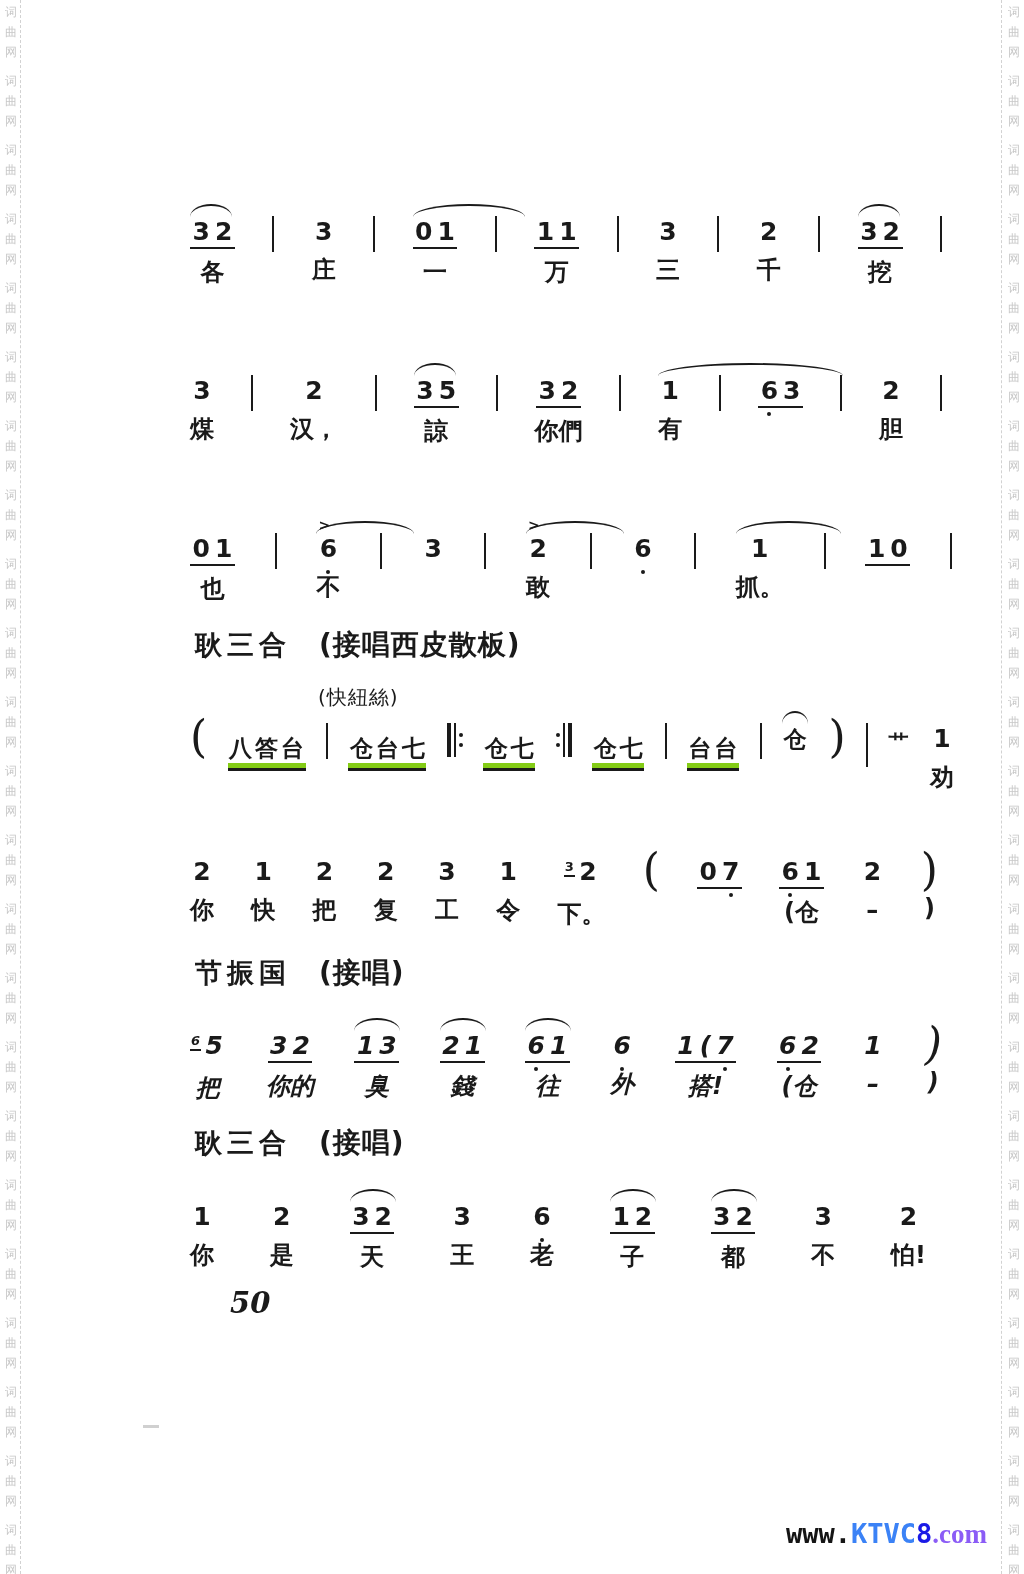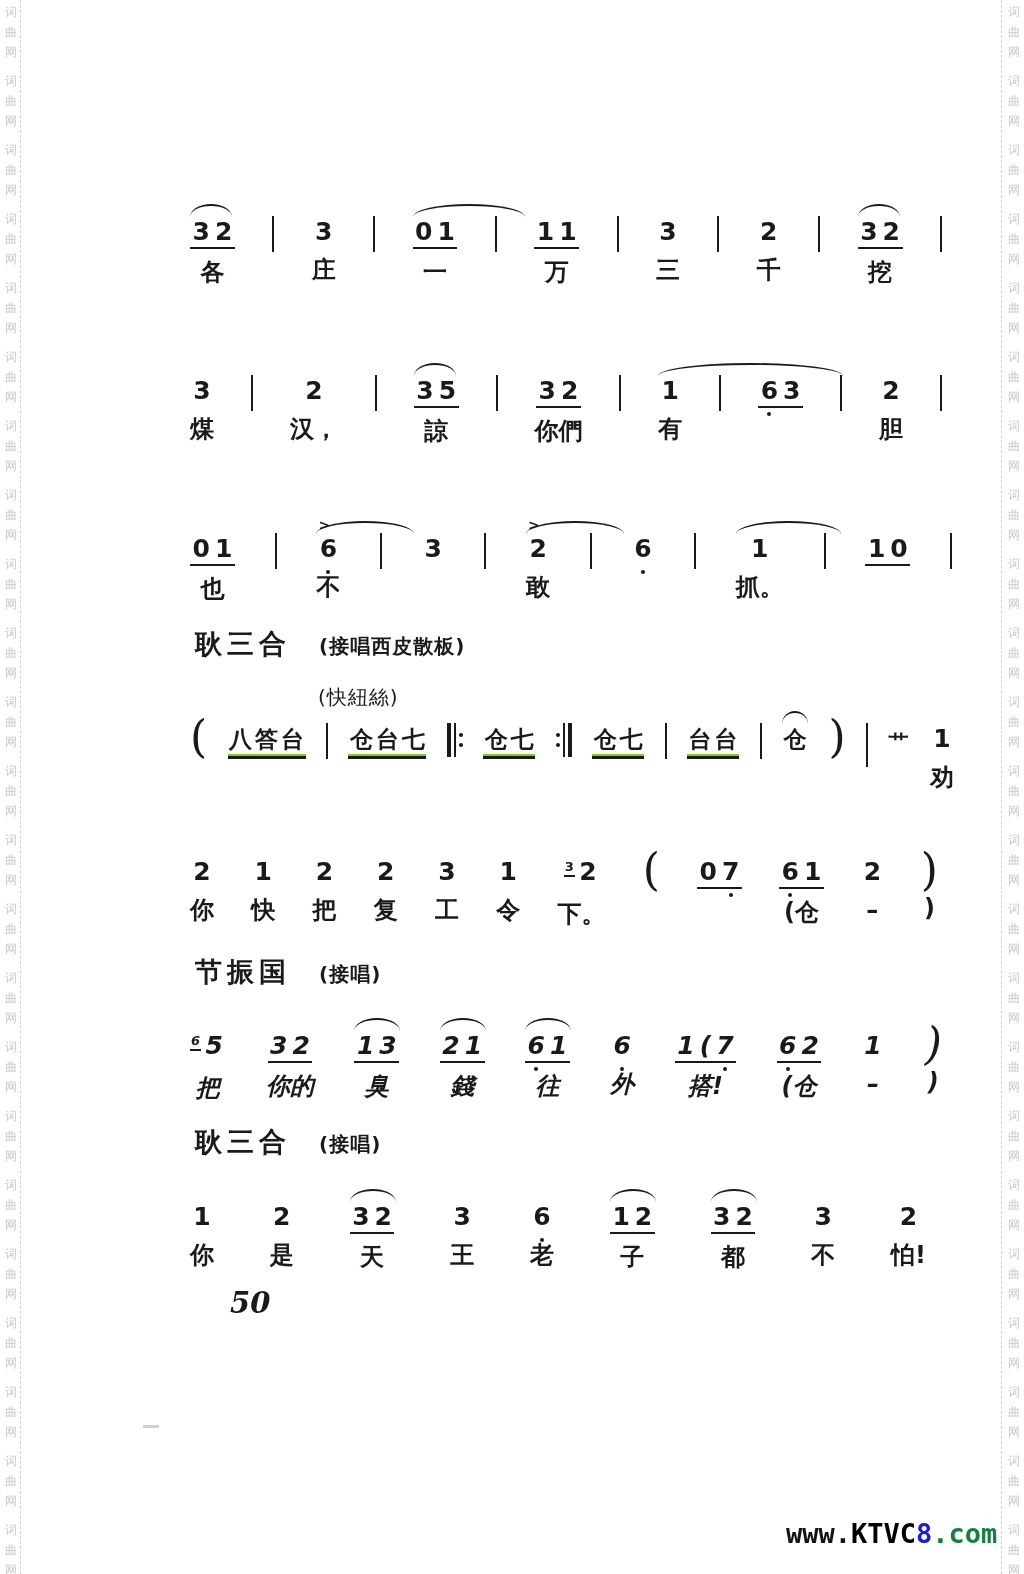--- a/index.html
+++ b/index.html
@@ -12,42 +12,42 @@
       font-size:12px;line-height:20px;width:16px;text-align:center;}
   .wm.left{left:3px;} .wm.right{left:1006px;}
   .wm span:nth-child(3n){margin-bottom:9px;}
   
   .row{position:absolute;left:190px;display:flex;justify-content:space-between;align-items:flex-start;}
   .cell{position:relative;text-align:center;}
   .np{display:inline-block;font-size:25px;font-weight:bold;line-height:28px;padding-bottom:1px;}
   .np .ch{display:inline-block;position:relative;margin:0 2.5px;}
   .np .cjk{font-size:23px;margin:0 1.5px;}
   .u1{border-bottom:2px solid #1a1a1a;}
-  .u2{border-bottom:2px solid #84cc16;box-shadow:0 3px 0 #1a1a1a;}
+  .u2{border-bottom:5px solid #84cc16;box-shadow:0 3px 0 #1a1a1a;margin-top:9px;}
   .od::after{content:'';position:absolute;left:50%;transform:translateX(-50%);bottom:-11px;
              width:4px;height:4px;border-radius:50%;background:#1a1a1a;}
   .ly{font-size:24px;font-weight:600;margin-top:9px;height:28px;white-space:nowrap;line-height:28px;}
   .tiearc{position:absolute;top:-14px;left:0;height:11px;border-top:2px solid #1a1a1a;
           border-radius:50% 50% 0 0 / 100% 100% 0 0;}
   .acc{position:absolute;top:-16px;left:2px;font-size:14px;font-weight:bold;line-height:12px;}
   .g{font-size:13px;font-weight:bold;position:relative;top:-9px;margin-right:2px;
      border-bottom:2px solid #1a1a1a;padding:0 1px 1px 1px;}
   .bar{width:2px;height:36px;background:#1a1a1a;margin-top:-2px;}
   .rpt{display:flex;align-items:center;height:34px;gap:3px;margin-top:-2px;}
   .rl{width:2px;height:34px;background:#1a1a1a;} .rl.thick{width:4px;}
   .dots{display:flex;flex-direction:column;gap:6px;justify-content:center;}
   .dot{width:4px;height:4px;border-radius:50%;background:#1a1a1a;}
   .paren{font-size:44px;line-height:40px;font-weight:400;font-family:"DejaVu Serif",serif;}
   .paren-cell{margin-top:-8px;}
   .paren-cell .ly{margin-top:3px;}
   .sym{font-size:20px;font-weight:bold;line-height:28px;margin-top:2px;letter-spacing:1px;}
   
   .speaker{position:absolute;left:195px;display:flex;align-items:baseline;gap:28px;}
   .nm{font-size:27px;font-weight:bold;letter-spacing:5px;}
-  .an{font-size:20px;letter-spacing:1px;font-weight:600;}
+  .an{font-size:28px;letter-spacing:1px;font-weight:600;}
   .sp1{top:626px;} .sp2{top:954px;} .sp3{top:1124px;}
   .tempo{position:absolute;left:318px;top:684px;font-size:20px;font-weight:400;letter-spacing:1px;}
   .pageno{position:absolute;left:230px;top:1286px;font-family:"DejaVu Serif",serif;
           font-style:italic;font-weight:bold;font-size:29px;}
   .sitemark{position:absolute;left:786px;top:1518px;font-family:"DejaVu Sans Mono",monospace;
             font-weight:bold;font-size:27px;letter-spacing:0px;white-space:nowrap;}
   .smudge{position:absolute;left:143px;top:1425px;width:16px;height:3px;background:#aaa;opacity:.55;}
 </style>
 </head>
 <body>
@@ -328,14 +328,14 @@
     <span class="nm">节振国</span>
     <span class="an">(接唱)</span>
   </div>
   <div class="speaker sp3">
     <span class="nm">耿三合</span>
     <span class="an">(接唱)</span>
   </div>
 
   <div class="pageno">50</div>
   <div class="smudge"></div>
-  <div class="sitemark" id="sitemark"><span style="color: rgb(21, 21, 21); text-align: center;">www.</span><span style="color: #000000;">KTVC</span><span style="color: rgb(26, 26, 230);">8</span><span style="color: #15803d;">.com</span></div>
+  <div class="sitemark" id="sitemark"><span style="color: rgb(21, 21, 21); text-align: center;">www.</span><span style="color: #3b82f6;">KTVC</span><span style="color: rgb(26, 26, 230);">8</span><span style="color: #8b5cf6; font-family: Liberation Serif, serif;">.com</span></div>
 </div>
 
 </body></html>

